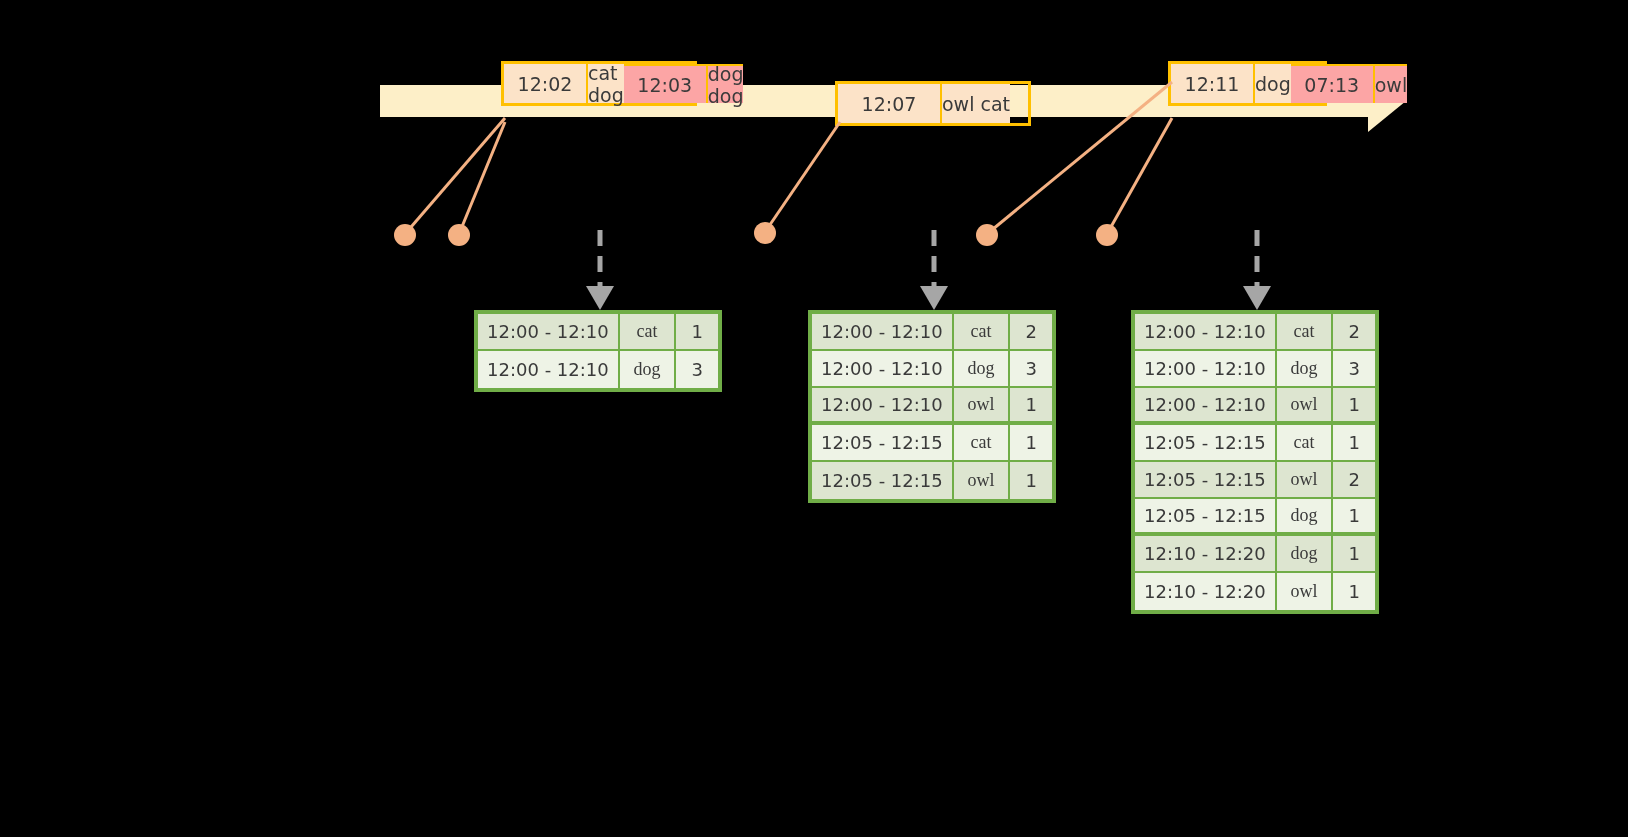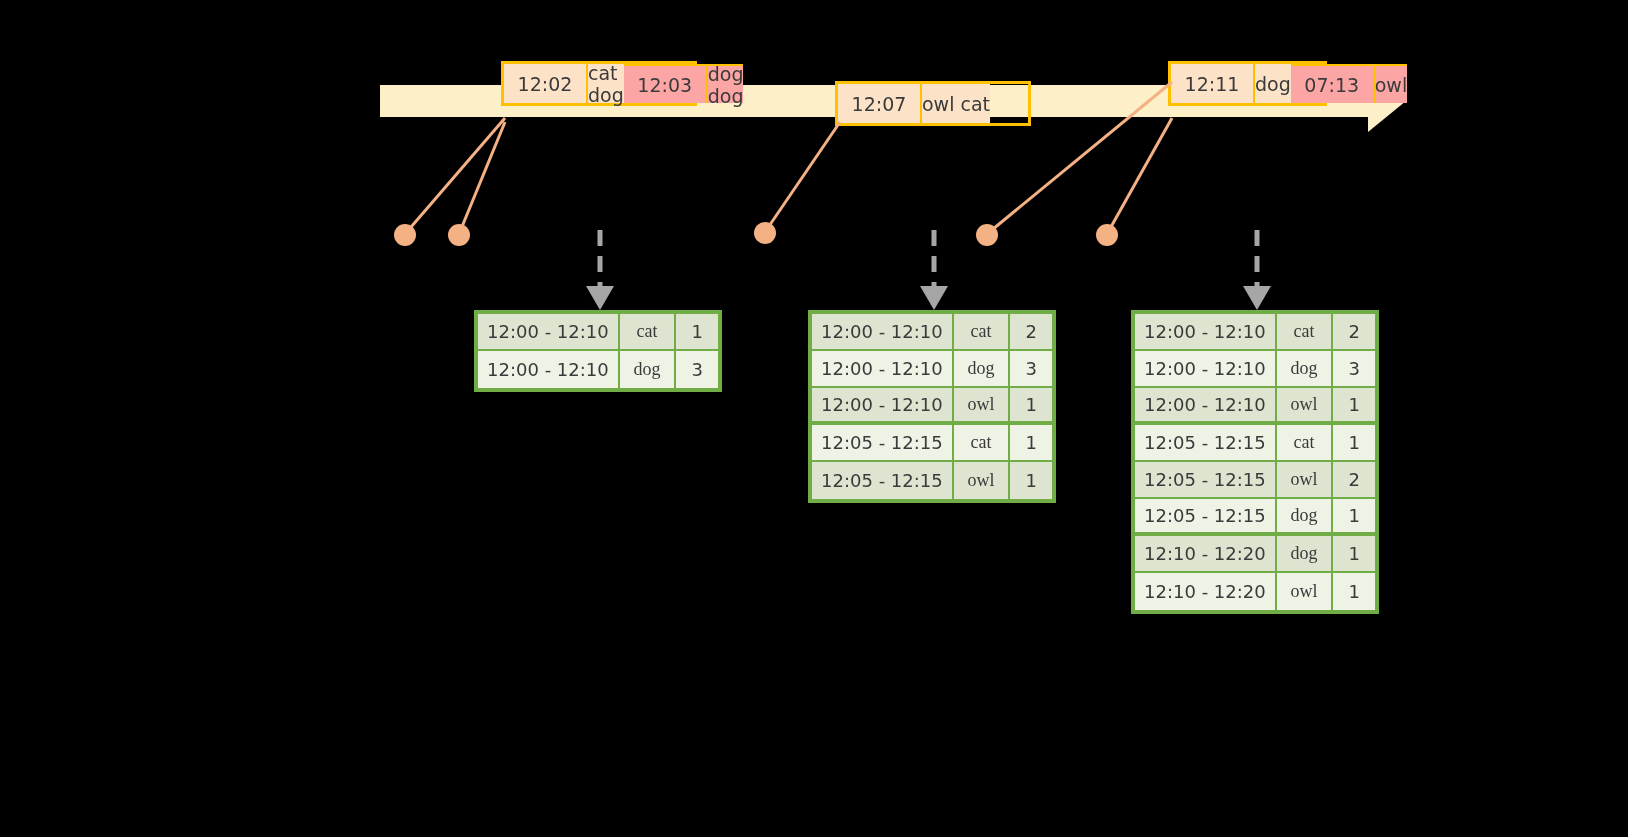--- a/index.html
+++ b/index.html
@@ -73,21 +73,21 @@
     align-items: center;
     justify-content: center;
     font-size: 19px;
     color: #3a3a3a;
     box-sizing: border-box;
   }
 
   #evt1 { left: 501px; top: 61px;  width: 196px; }
   #evt2 { left: 835px; top: 81px;  width: 196px; }
   #evt3 { left: 1168px; top: 61px; width: 159px; }
-  #evt2 .evt-time { width: 84px; }
+  #evt2 .evt-time { width: 104px; }
 
   
   .dot {
     position: absolute;
     width: 22px; height: 22px;
     border-radius: 50%;
     background: #f4b183;
   }
   svg.links {
     position: absolute;

